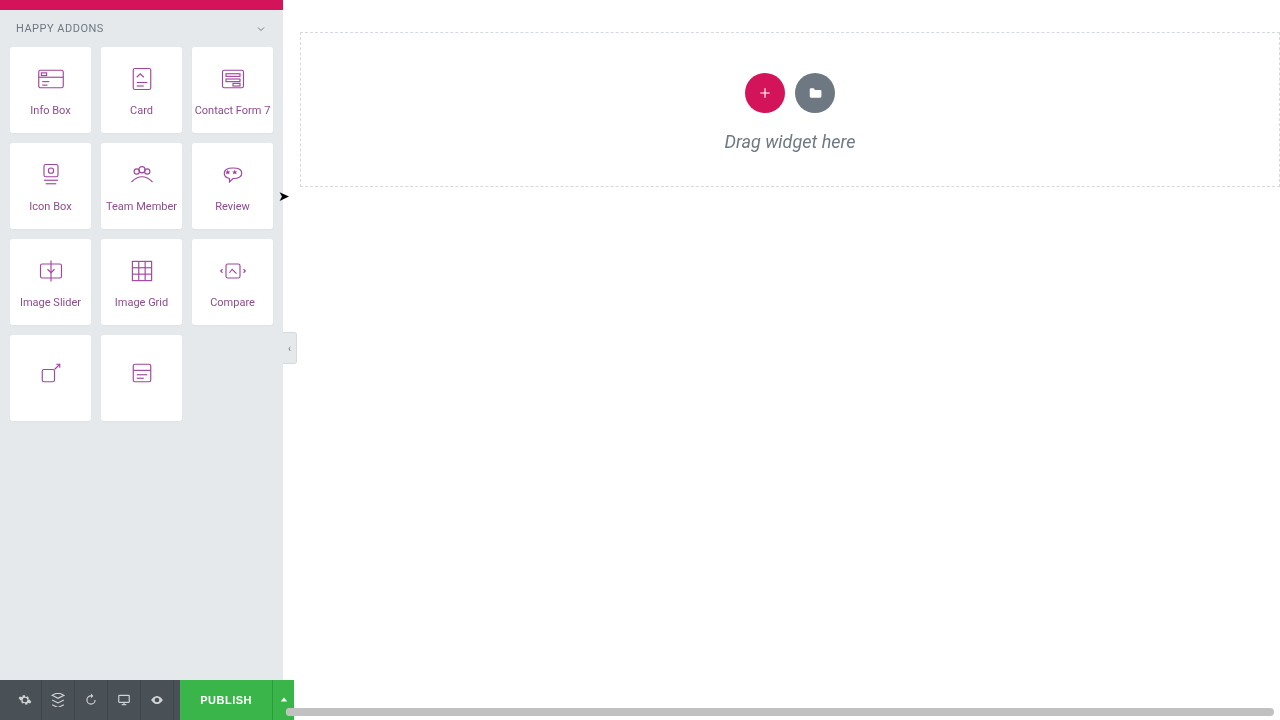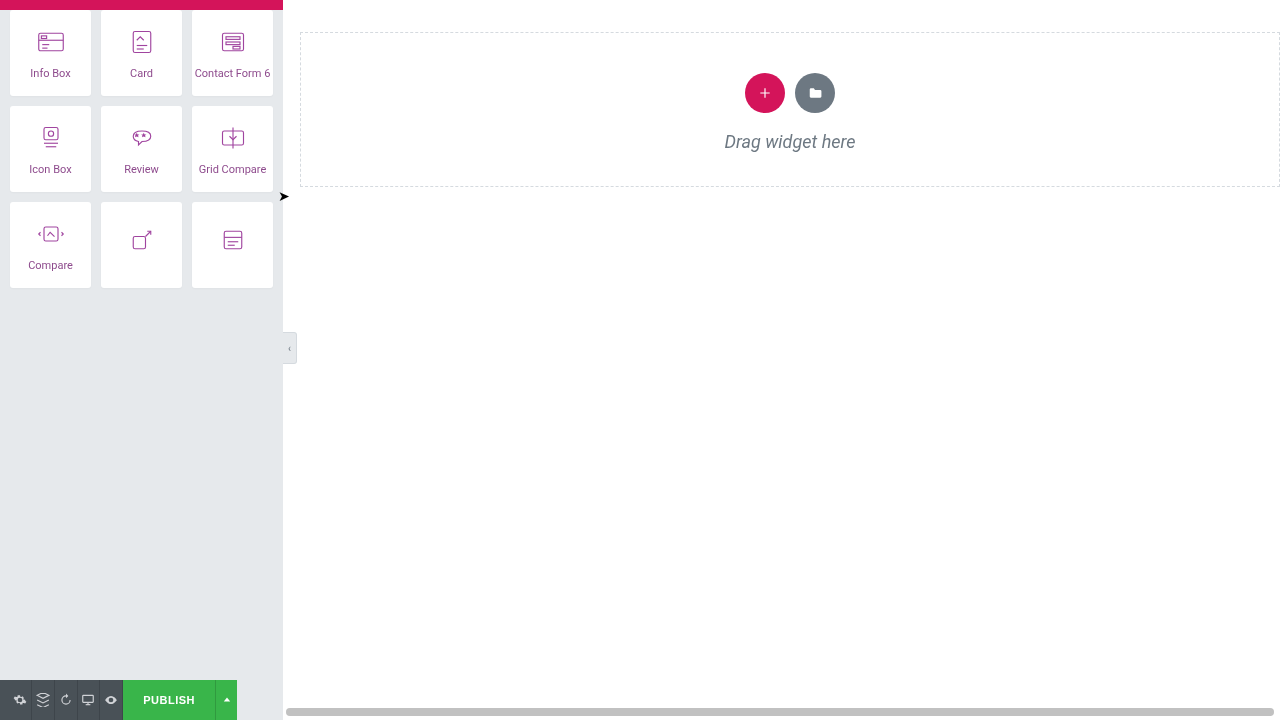--- a/index.html
+++ b/index.html
@@ -63,21 +63,21 @@
     height: 30px;
   }
   .widget-icon svg { width: 28px; height: 28px; stroke: currentColor; fill:none; stroke-width:1.3;}
   .widget-label {
     font-size: 11px;
     color: #8e4b8d;
   }
   .footer {
     position: absolute;
     left: 0; bottom: 0;
-    width: 237px;
+    width: 294px;
     height: 40px;
     background: #495157;
     display: flex;
     align-items: stretch;
     padding-left: 9px;
   }
   .footer-btn {
     width: 33px;
     display:flex;align-items:center;justify-content:center;
     color: #d0d2d6;
@@ -144,20 +144,28 @@
   }
   .h-scrollbar-thumb{width:100%;height:100%;background:#c1c1c1;border-radius:4px;}
   .cursor{position:absolute;left:278px;top:188px;font-size:14px;pointer-events:none;}
 </style>
 </head>
 <body>
 
 <div class="sidebar">
   <div class="sidebar-topbar"></div>
 
+  <div class="category-header">
+    <span>HAPPY ADDONS</span>
+    <span class="chevron">
+      <svg viewBox="0 0 24 24">
+          <path d="M6 9l6 6 6-6" fill="none" stroke="#6d7882" stroke-width="2"></path>
+        </svg>
+    </span>
+  </div>
 
   <div class="widget-grid">
 
     <div class="widget-card">
       <span class="widget-icon">
         <svg viewBox="0 0 32 32">
             <rect x="2" y="6" width="28" height="20" rx="2"></rect>
             <line x1="2" y1="14" x2="30" y2="14"></line>
             <rect x="5" y="9" width="6" height="3"></rect>
             <line x1="6" y1="19" x2="14" y2="19"></line>
@@ -181,59 +189,82 @@
 
     <div class="widget-card">
       <span class="widget-icon">
         <svg viewBox="0 0 32 32">
             <rect x="4" y="6" width="24" height="20" rx="2"></rect>
             <rect x="8" y="10" width="16" height="3"></rect>
             <rect x="8" y="16" width="16" height="3"></rect>
             <rect x="16" y="21" width="8" height="3"></rect>
           </svg>
       </span>
-      <span class="widget-label">Contact Form 6</span>
+      <span class="widget-label">Contact Form 7</span>
     </div>
 
     <div class="widget-card">
       <span class="widget-icon">
         <svg viewBox="0 0 32 32">
             <rect x="8" y="4" width="16" height="14" rx="2"></rect>
             <circle cx="16" cy="11" r="3"></circle>
             <line x1="8" y1="22" x2="24" y2="22"></line>
             <line x1="10" y1="26" x2="22" y2="26"></line>
           </svg>
       </span>
       <span class="widget-label">Icon Box</span>
     </div>
 
+    <div class="widget-card">
+      <span class="widget-icon">
+        <svg viewBox="0 0 32 32">
+            <circle cx="10" cy="12" r="3"></circle>
+            <circle cx="22" cy="12" r="3"></circle>
+            <circle cx="16" cy="10" r="3.5"></circle>
+            <path d="M4 24 q6 -6 12 -6 q6 0 12 6"></path>
+          </svg>
+      </span>
+      <span class="widget-label">Team Member</span>
+    </div>
 
     <div class="widget-card">
       <span class="widget-icon">
         <svg viewBox="0 0 32 32">
             <path d="M6 14 q0 -6 10 -6 q10 0 10 6 q0 6 -10 6 l-4 4 v-4 q-6 -1 -6 -6z"></path>
             <path d="M10 10 l1 2 l2 0 l-1.5 1.2 l0.5 2 l-2 -1 l-2 1 l0.5 -2 l-1.5 -1.2 l2 0z" fill="#a0449f" stroke="none"></path>
             <path d="M18 10 l1 2 l2 0 l-1.5 1.2 l0.5 2 l-2 -1 l-2 1 l0.5 -2 l-1.5 -1.2 l2 0z" fill="#a0449f" stroke="none"></path>
           </svg>
       </span>
       <span class="widget-label">Review</span>
     </div>
 
     <div class="widget-card">
       <span class="widget-icon">
         <svg viewBox="0 0 32 32">
             <rect x="4" y="8" width="24" height="16" rx="2"></rect>
             <line x1="16" y1="4" x2="16" y2="28"></line>
             <polyline points="12,14 16,18 20,14"></polyline>
           </svg>
       </span>
-      <span class="widget-label">Grid Compare</span>
-    </div>
-
-
+      <span class="widget-label">Image Slider</span>
+    </div>
+
+
+    <div class="widget-card">
+      <span class="widget-icon">
+        <svg viewBox="0 0 32 32">
+            <rect x="5" y="5" width="22" height="22"></rect>
+            <line x1="5" y1="12.3" x2="27" y2="12.3"></line>
+            <line x1="5" y1="19.6" x2="27" y2="19.6"></line>
+            <line x1="12.3" y1="5" x2="12.3" y2="27"></line>
+            <line x1="19.6" y1="5" x2="19.6" y2="27"></line>
+          </svg>
+      </span>
+      <span class="widget-label">Image Grid</span>
+    </div>
 
     <div class="widget-card">
       <span class="widget-icon">
         <svg viewBox="0 0 32 32">
             <rect x="8" y="8" width="16" height="16" rx="2"></rect>
             <polyline points="12,18 15,14 20,19"></polyline>
             <polyline points="4,14 2,16 4,18"></polyline>
             <polyline points="28,14 30,16 28,18"></polyline>
           </svg>
       </span>

